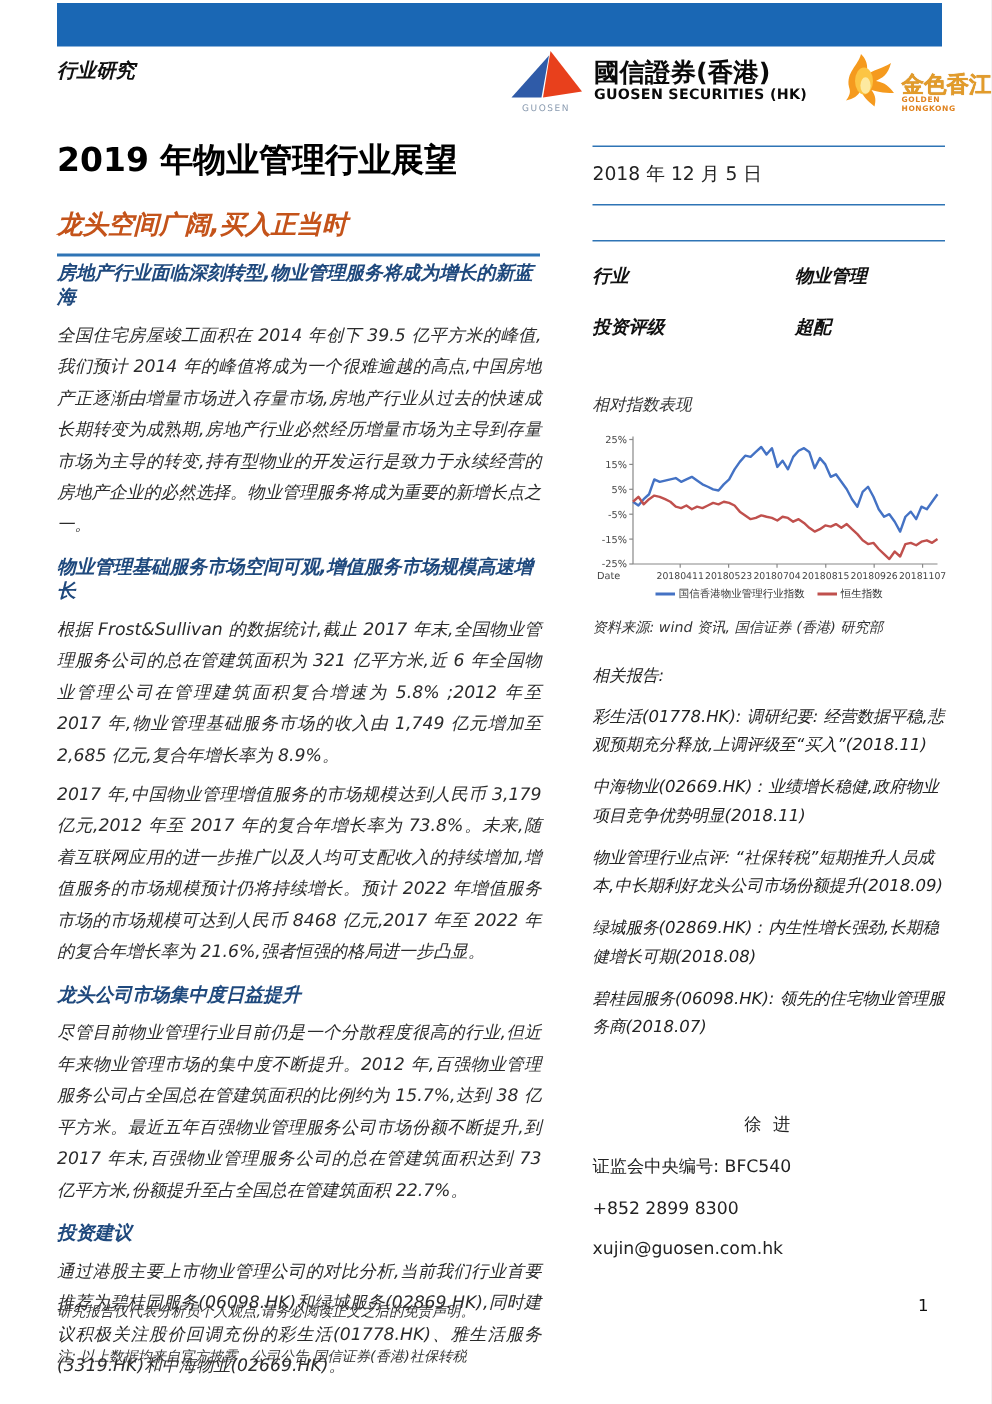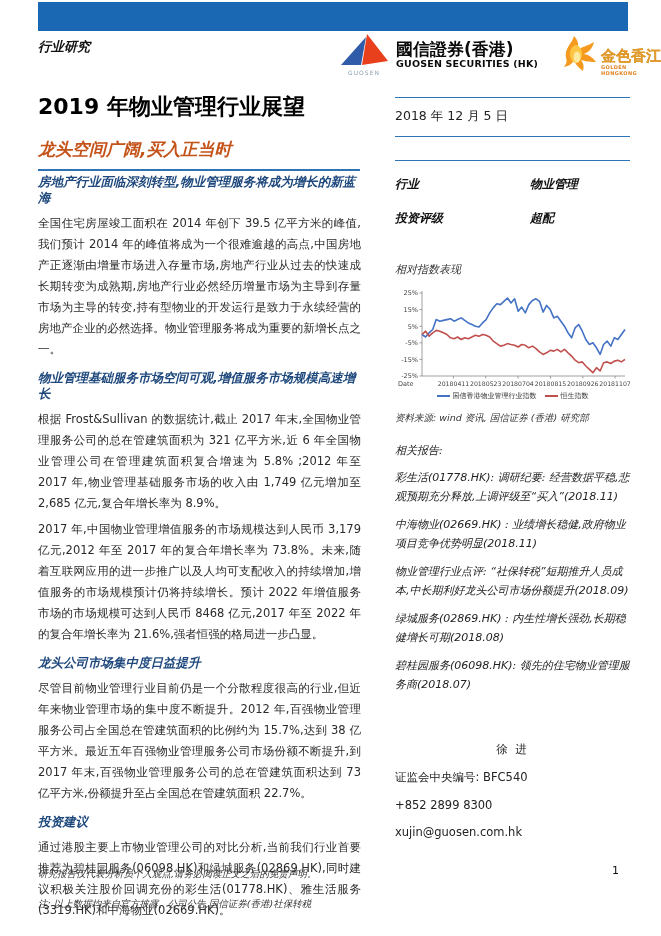--- a/index.html
+++ b/index.html
@@ -22,21 +22,21 @@
       text-shadow:0 0 0.5px #c77f12; }
   .golden-names .en { font-size:5px; font-weight:bold; color:#e0821e; letter-spacing:0.4px; }
   
   .doc-title { position:absolute; left:38px; top:92px; font-size:22px; font-weight:bold; color:#000; }
   .doc-subtitle { position:absolute; left:38px; top:138px; font-size:17px; font-weight:bold; font-style:italic; color:#c4531a; }
   .subtitle-rule { position:absolute; left:38px; top:169px; width:322px; height:2px; background:#2e74b5; }
   
   .left-col { position:absolute; left:38px; top:174px; width:323px; }
   .section h3 { font-size:12.5px; font-weight:bold; font-style:italic; color:#1f497d; margin:10px 0 7px 0; line-height:16px; }
   .section:first-child h3 { margin-top:0; }
-  .section p { font-size:11.5px; line-height:21px; text-align:justify; color:#2b2b2b; margin-bottom:5px; }
+  .section p { font-size:11.5px; line-height:21px; text-align:justify; font-style:italic; color:#2b2b2b; margin-bottom:5px; }
   
   .right-col-line { position:absolute; height:1px; background:#2e74b5; left:395px; width:235px; }
   .rc-date { position:absolute; left:395px; top:108px; font-size:12.5px; color:#222; }
   .rc-info-row { position:absolute; left:395px; width:235px; display:flex; font-size:12px; font-weight:bold; font-style:italic; color:#111; }
   .rc-info-row .lbl { width:135px; }
   .rc-chart-title { position:absolute; left:395px; top:262px; font-size:11px; font-style:italic; color:#333; }
   .rc-chart { position:absolute; left:392px; top:288px; }
   .rc-legend { position:absolute; left:395px; top:391px; width:235px; display:flex; justify-content:center; gap:8px; font-size:7px; color:#333; align-items:flex-end; }
   .rc-legend .sw { display:inline-block; width:13px; height:2px; margin-right:3px; vertical-align:middle; }
   .rc-source { position:absolute; left:395px; top:412px; font-size:9.5px; font-style:italic; color:#333; }

